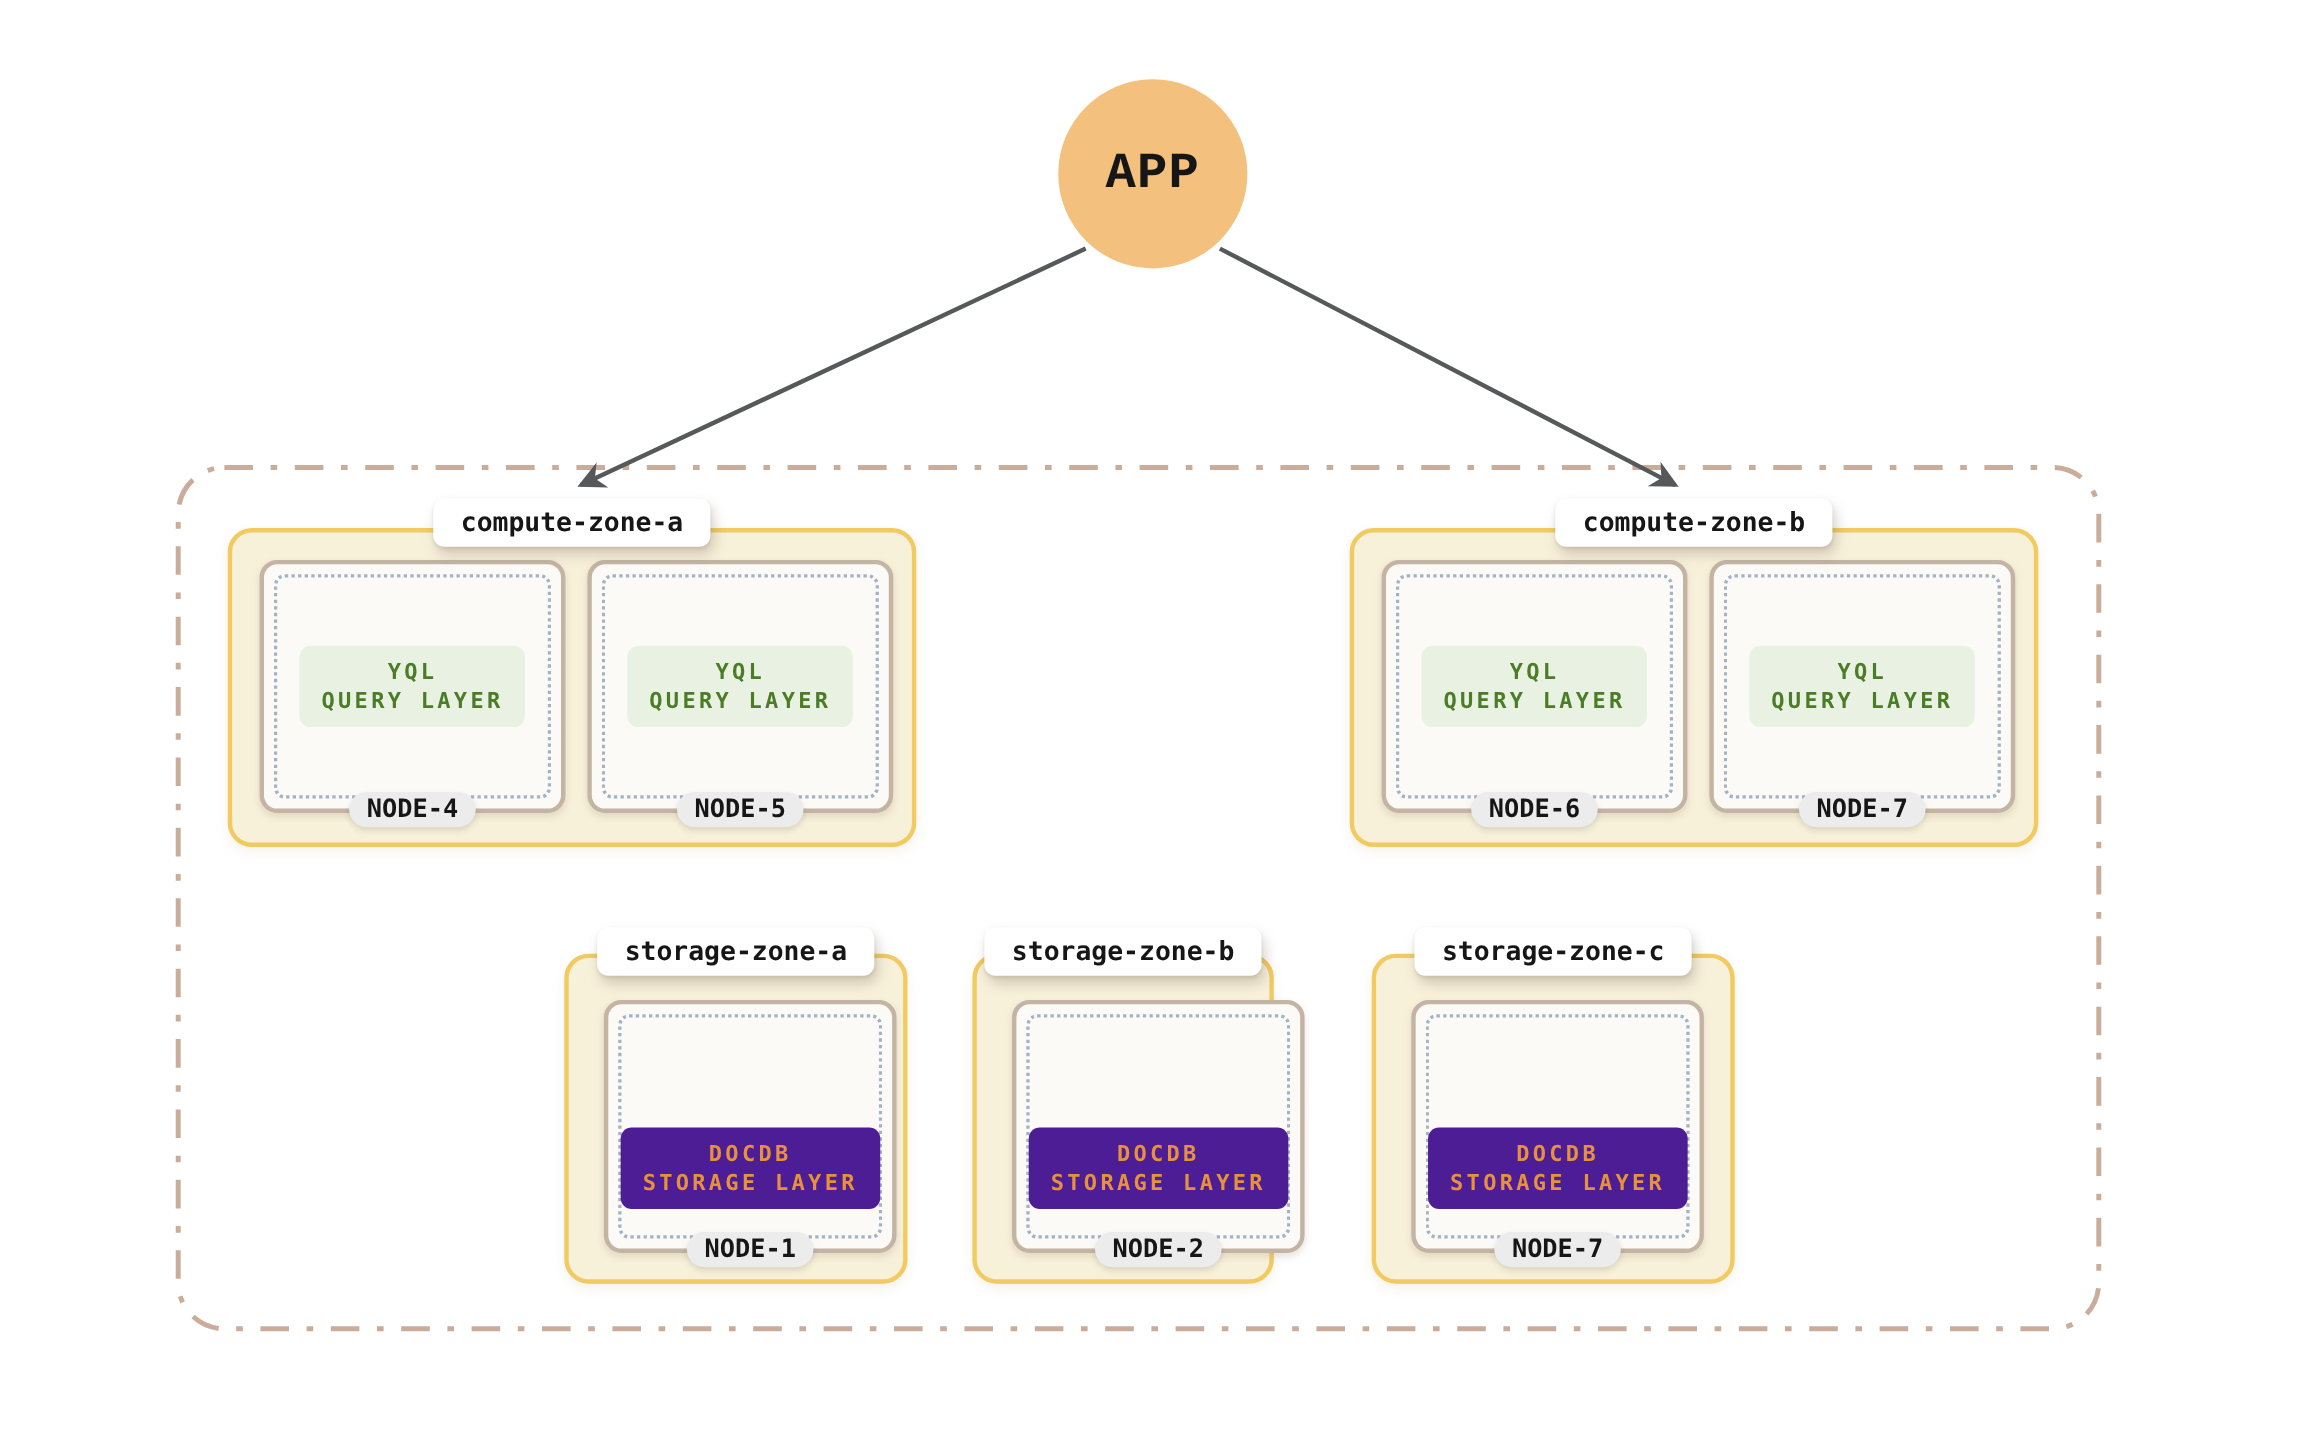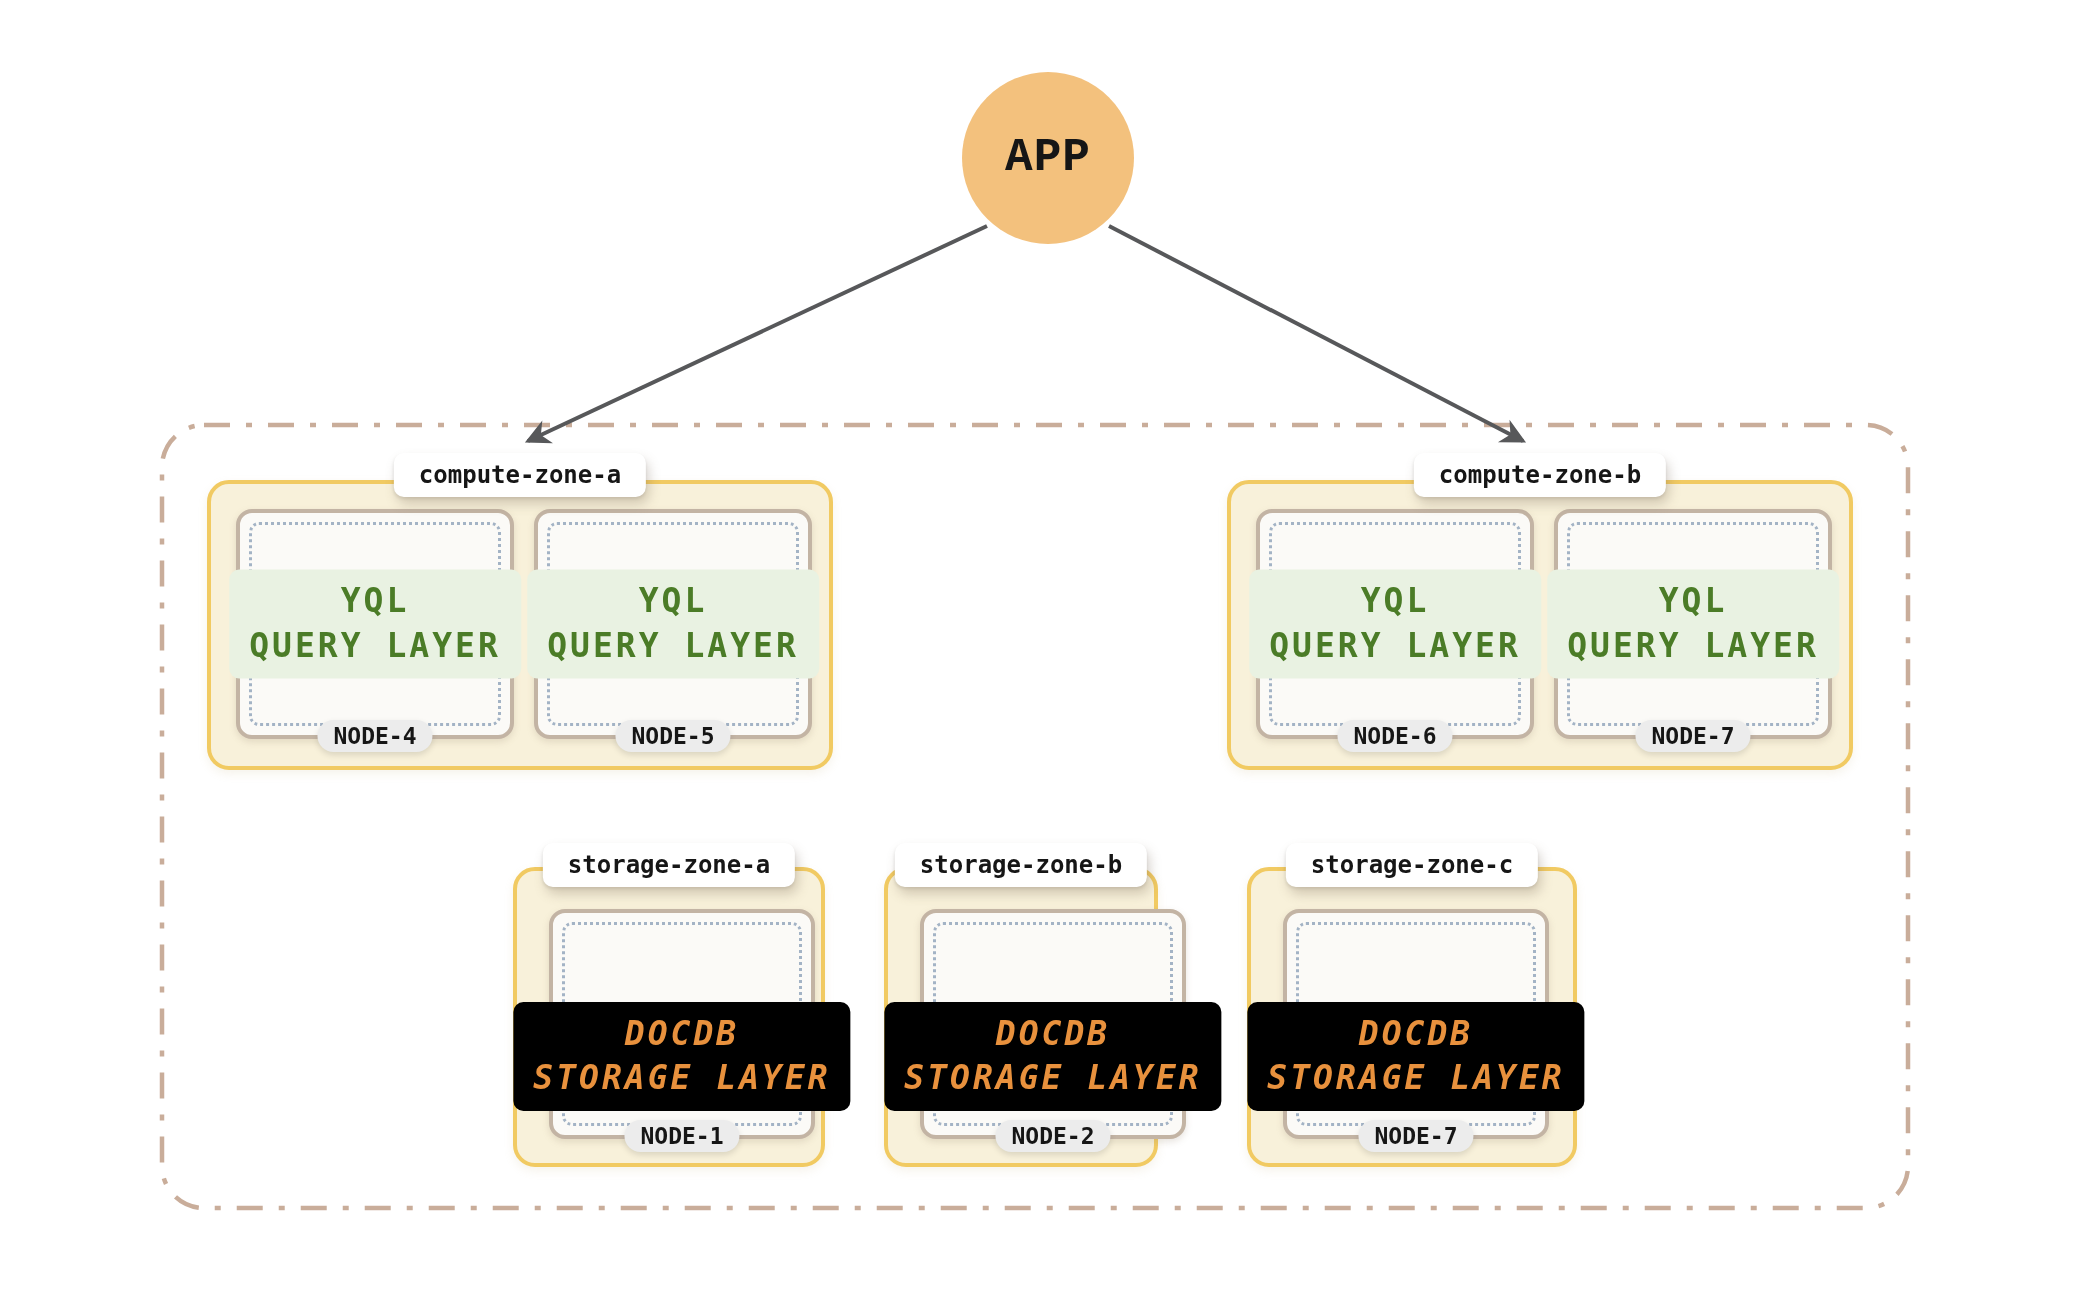--- a/index.html
+++ b/index.html
@@ -48,28 +48,28 @@
   .node-c2{left:323px;top:25px;width:278px;height:230px;}
   .node-s{left:32px;top:38px;width:266px;height:230px;}
 
   .dotted-inner{
     position:absolute;inset:9px;border:3px dotted #A3B3C5;border-radius:10px;pointer-events:none;
   }
 
   .layer-pill{
     position:absolute;left:50%;width:max-content;text-align:center;
     border-radius:10px;padding:10px 20px;
-    font-family:"DejaVu Sans Mono", monospace;font-weight:700;font-size:33px;
+    font-family:"DejaVu Sans Mono", monospace;font-weight:700;font-size:20px;
     letter-spacing:3px;line-height:1.35;white-space:nowrap;
   }
   .layer-pill.pill-query{
     top:50%;transform:translate(-50%,-50%);background:#E9F2E2;color:#4B7C27;
   }
   .layer-pill.pill-storage{
-    bottom:24px;transform:translateX(-50%);background:#000000;color:#E8913D;font-style:italic;
+    bottom:36px;transform:translateX(-50%);background:#4c1d95;color:#E8913D;
   }
 
   .node-badge{
     position:absolute;bottom:-17px;left:50%;transform:translateX(-50%);
     background:#ECECEC;border-radius:17px;padding:3px 16px;white-space:nowrap;
     font-family:"DejaVu Sans Mono", monospace;font-weight:700;font-size:23px;color:#161616;
     box-shadow:0 3px 6px rgba(0,0,0,0.12);z-index:5;
   }
 </style>
 </head>

